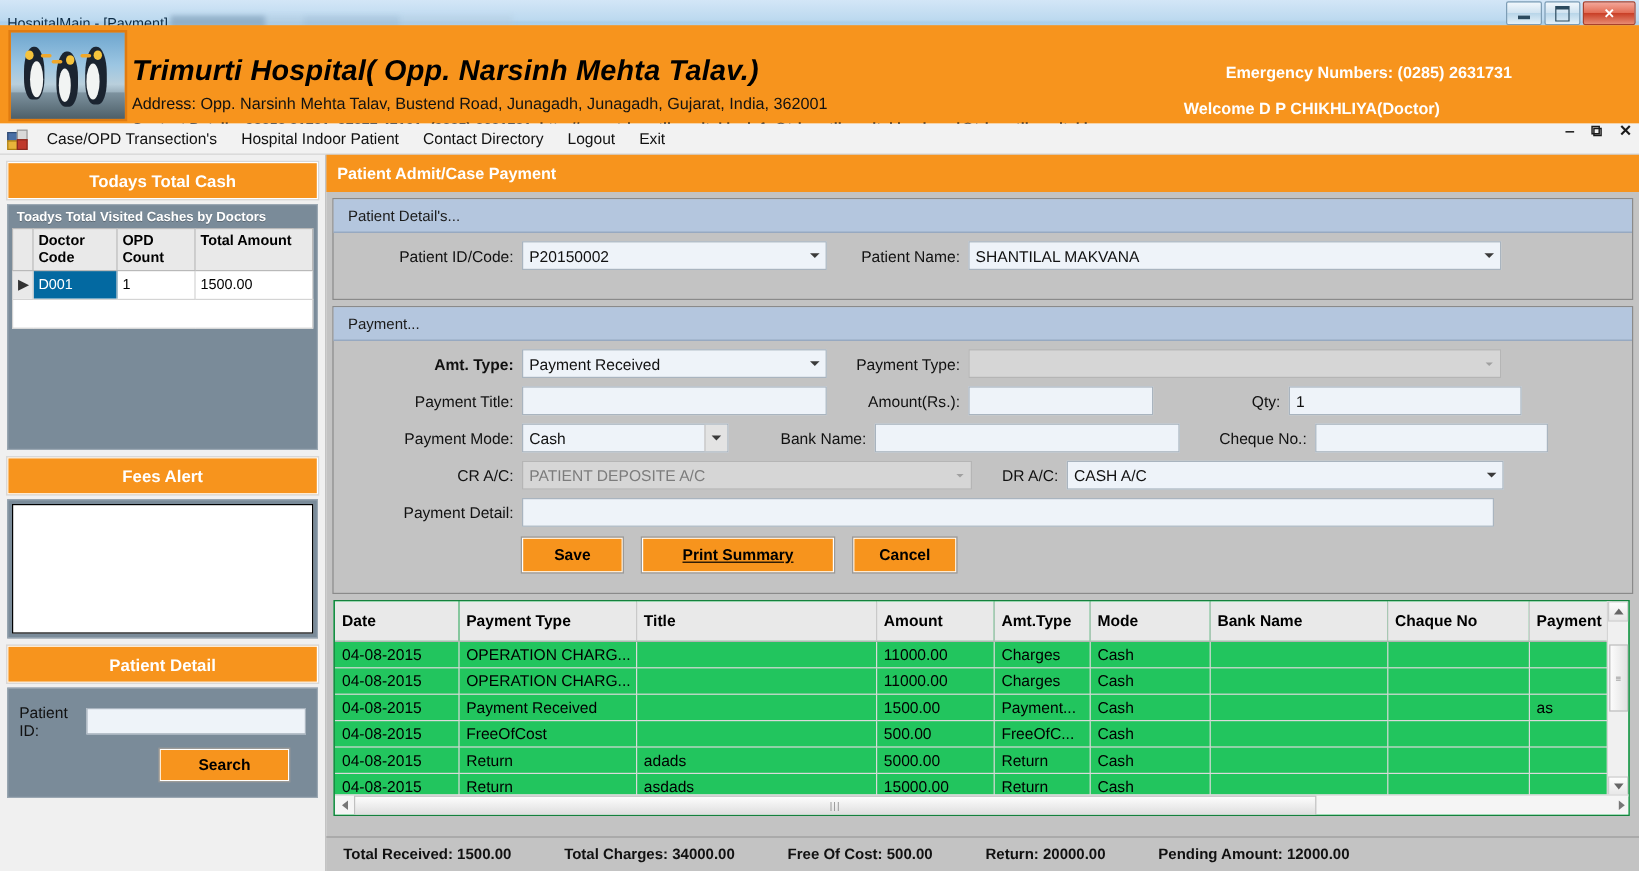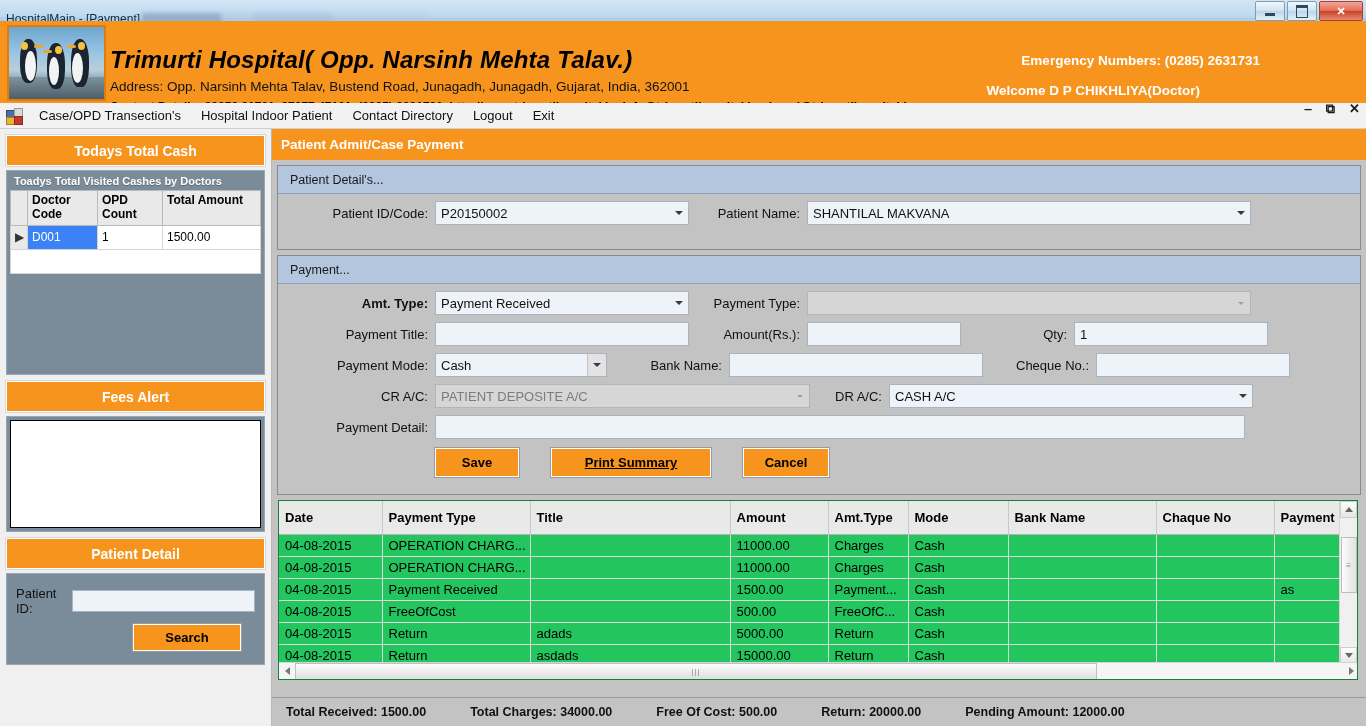--- a/index.html
+++ b/index.html
@@ -157,21 +157,21 @@
   }
   table.doctor-grid th {
     background: #e9e9e9; border: 1px solid #b9b9b9;
     font-weight: bold; text-align: left; padding: 3px 4px;
     vertical-align: top; line-height: 1.15;
   }
   table.doctor-grid td {
     border: 1px solid #d4d4d4; padding: 2px 4px; height: 19px;
   }
   .rowhdr { width: 17px; background:#e9e9e9; text-align:center; color:#333; }
-  .cell-sel { background: #3b82f6; color: #fff; }
+  .cell-sel { background: #0369a1; color: #fff; }
   .grid-filler { height: 120px; background: #fff; }
 
   .alert-box {
     height: 106px; background: #fff; border: 1px solid #000;
   }
   .patient-search { padding: 9px 6px 10px 6px; }
   .ps-row { display: flex; align-items: center; gap: 7px; }
   .ps-label { font-size: 13px; color: #111; }
   .ps-input {
     flex: 1; height: 22px; background: #eef3f9;
@@ -244,21 +244,21 @@
     border-left: 4px solid transparent; border-right: 4px solid transparent;
     border-top: 4px solid #3a3a3a; font-style: normal;
   }
   .combo.small .arrow i {
     border-left-width: 3px; border-right-width: 3px; border-top-width: 3px;
     border-top-color: #6f6f6f;
   }
   .combo.flat .arrow { background: #e3e3e3; border-left: 1px solid #c4c4c4; }
   .combo.disabled .arrow i { border-top-color: #a0a0a0; }
 
-  .btnrow { display: flex; gap: 32px; padding: 5px 0 9px 157px; }
+  .btnrow { display: flex; gap: 16px; padding: 5px 0 9px 157px; }
   .btn-form { padding: 6px 0; }
   .btn-save { width: 84px; }
   .btn-print { width: 160px; text-decoration: underline; }
   .btn-cancel { width: 86px; }
 
   
   .datagrid-wrap {
     position: absolute; left: 278px; top: 500px;
     width: 1080px; height: 180px;
     background: #22c55e; border: 1px solid #15803d;

